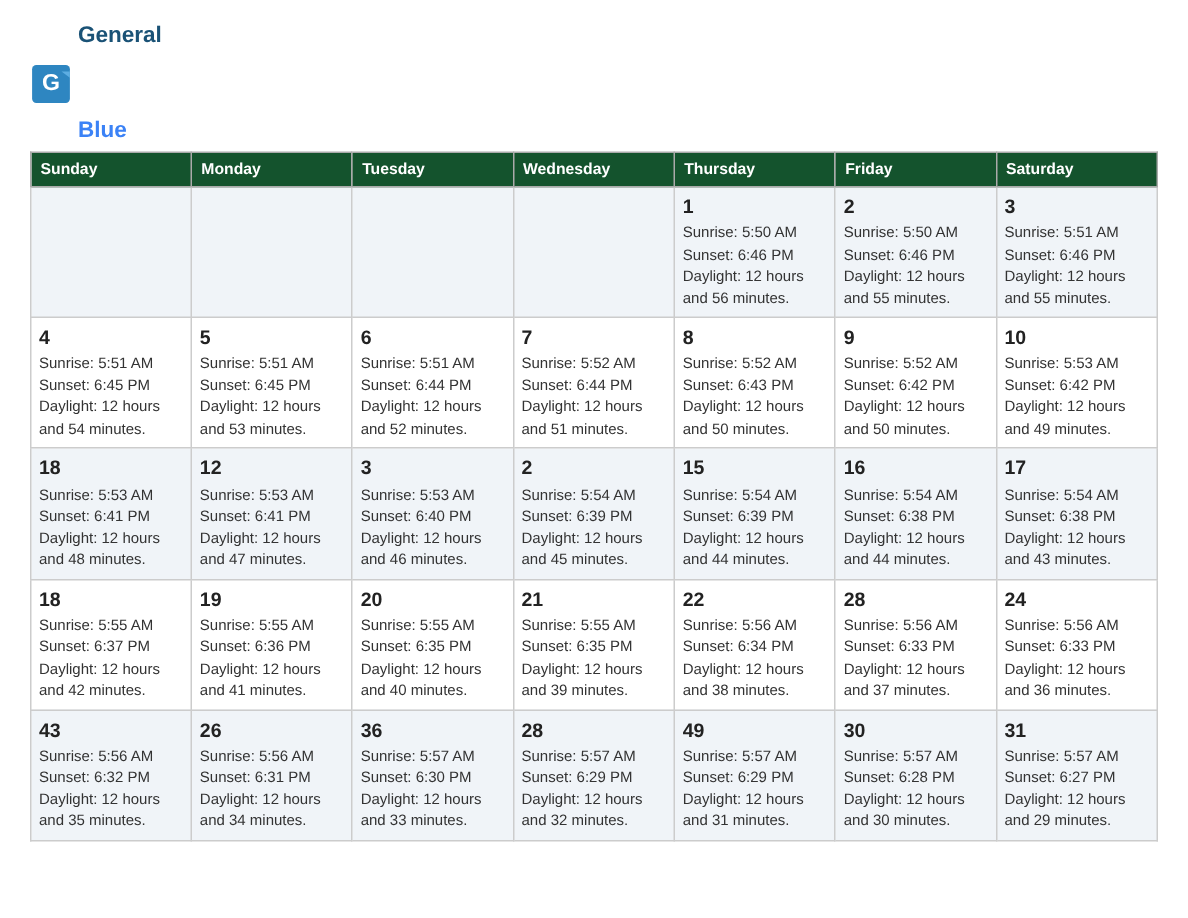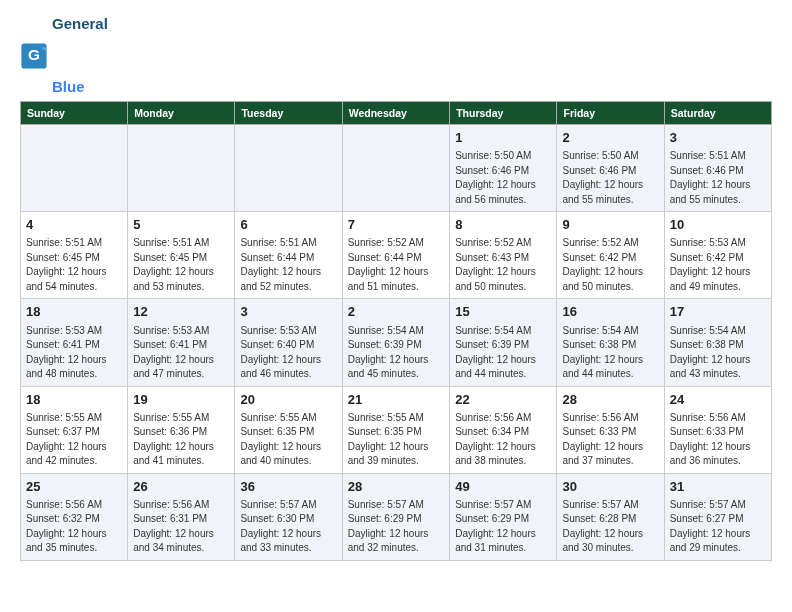--- a/index.html
+++ b/index.html
@@ -217,21 +217,21 @@
           <span class="day-number">28</span>
           <div class="day-info">Sunrise: 5:56 AM<br>Sunset: 6:33 PM<br>Daylight: 12 hours<br>and 37 minutes.</div>
         </td>
         <td>
           <span class="day-number">24</span>
           <div class="day-info">Sunrise: 5:56 AM<br>Sunset: 6:33 PM<br>Daylight: 12 hours<br>and 36 minutes.</div>
         </td>
       </tr>
       <tr>
         <td>
-          <span class="day-number">25</span>
+          <span class="day-number">43</span>
           <div class="day-info">Sunrise: 5:56 AM<br>Sunset: 6:32 PM<br>Daylight: 12 hours<br>and 35 minutes.</div>
         </td>
         <td>
           <span class="day-number">26</span>
           <div class="day-info">Sunrise: 5:56 AM<br>Sunset: 6:31 PM<br>Daylight: 12 hours<br>and 34 minutes.</div>
         </td>
         <td>
           <span class="day-number">36</span>
           <div class="day-info">Sunrise: 5:57 AM<br>Sunset: 6:30 PM<br>Daylight: 12 hours<br>and 33 minutes.</div>
         </td>

